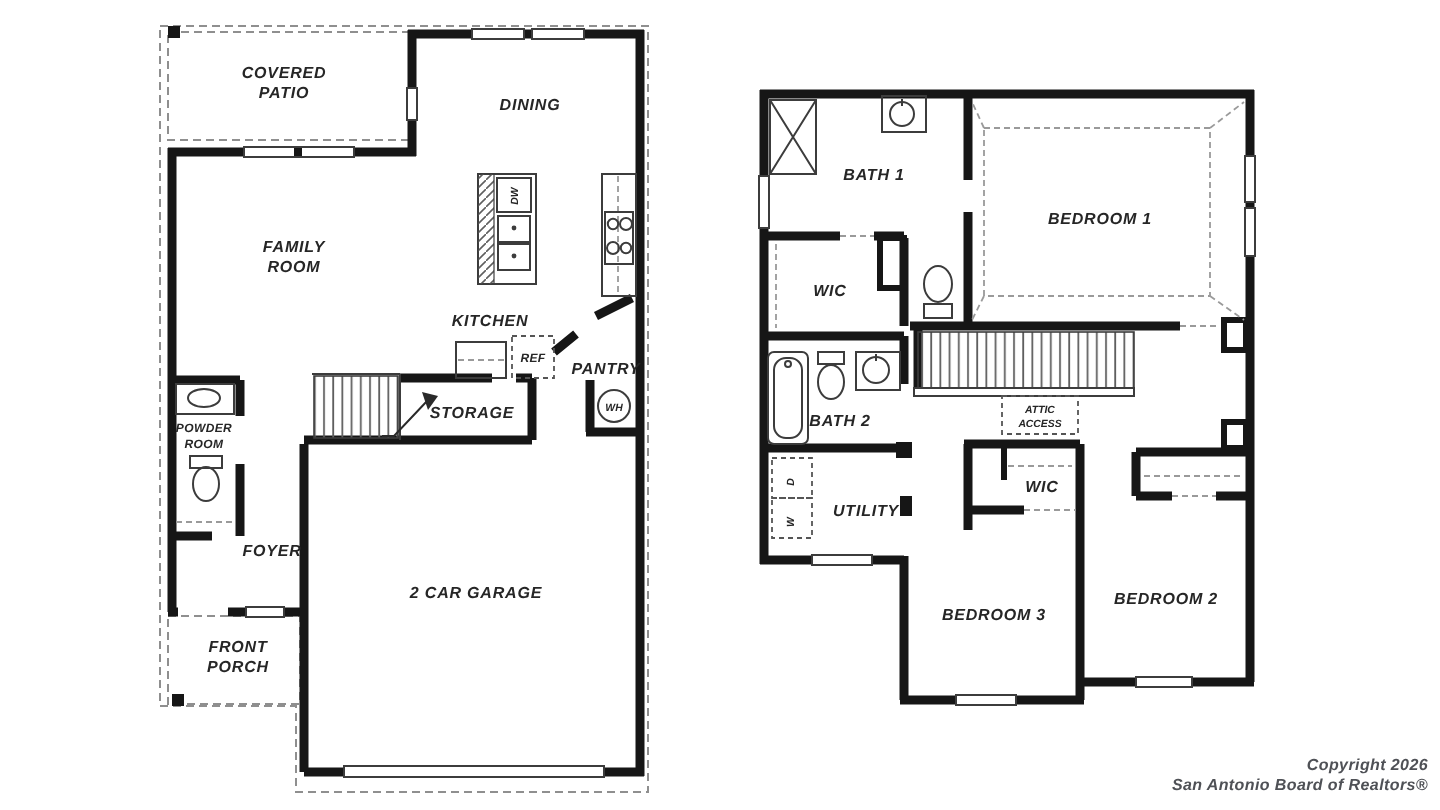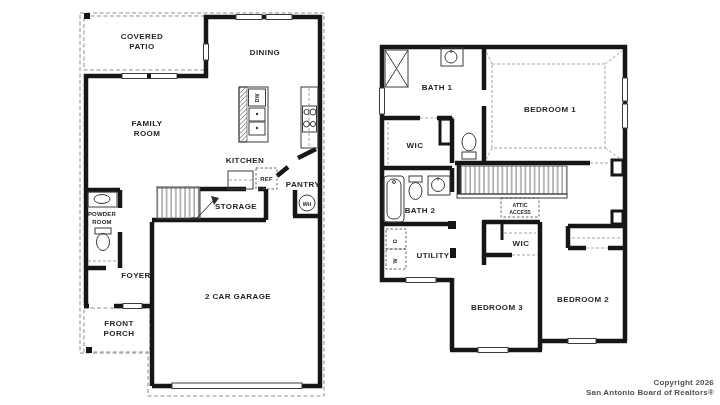--- a/index.html
+++ b/index.html
@@ -1,17 +1,17 @@
 <!DOCTYPE html>
 <html><head>
 <meta charset="utf-8">
 <style>
   html,body{margin:0;padding:0;background:#ffffff;}
   #stage{position:relative;width:720px;height:405px;background:#ffffff;overflow:hidden;
-         font-family:"Liberation Sans", sans-serif;}
+         font-family:"Liberation Sans", sans-serif;font-style:italic;}
   svg{position:absolute;left:0;top:0;}
   
   .w4{stroke:#161616;stroke-width:4.5;fill:none;stroke-linecap:butt;}
   .w3{stroke:#161616;stroke-width:3;fill:none;}
   .t {stroke:#3c3c3c;stroke-width:1;fill:none;}
   .dash{stroke:#8f8f8f;stroke-width:1;stroke-dasharray:4 2.5;fill:none;}
   .dash2{stroke:#9a9a9a;stroke-width:0.9;stroke-dasharray:3 2;fill:none;}
   .ddark{stroke:#555;stroke-width:0.9;stroke-dasharray:2.5 2;fill:none;}
   .win{fill:#ffffff;stroke:#3c3c3c;stroke-width:1;}
   .post{fill:#161616;stroke:none;}

